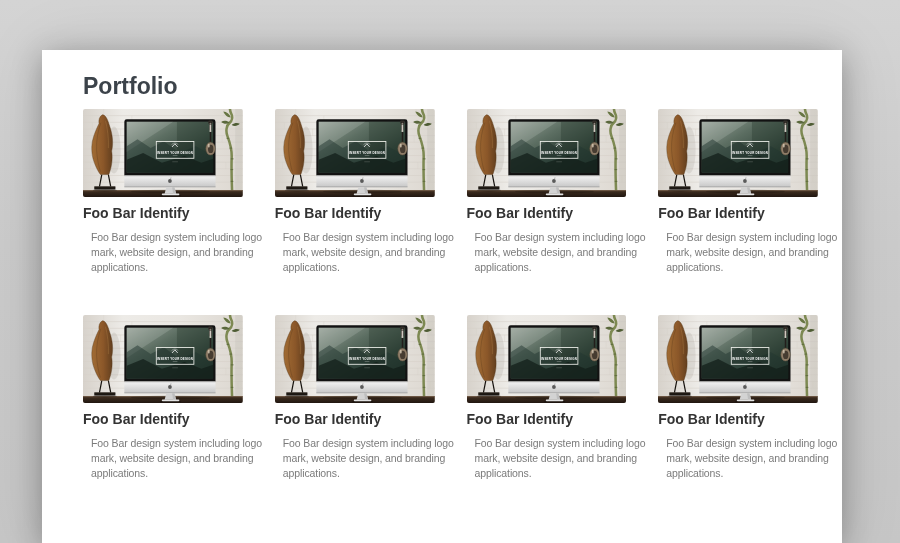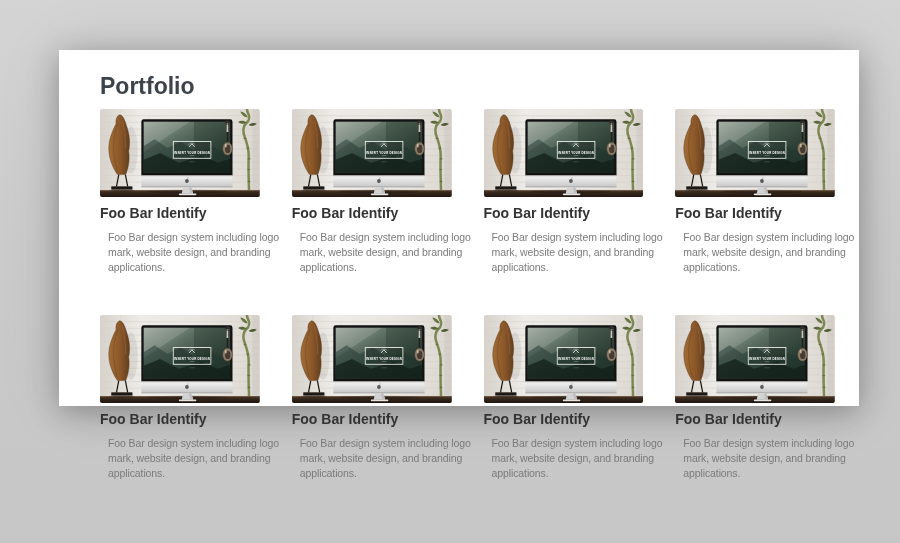--- a/index.html
+++ b/index.html
@@ -5,24 +5,24 @@
   html, body {
     margin: 0;
     width: 900px;
     height: 543px;
     overflow: hidden;
     font-family: "Liberation Sans", sans-serif;
     background: linear-gradient(180deg, #d4d4d4 0%, #cbcbcb 45%, #c6c6c6 100%);
   }
   .page {
     position: absolute;
-    left: 59px;
+    left: 42px;
     top: 50px;
     width: 800px;
-    height: 356px;
+    height: 494px;
     background: #ffffff;
     box-sizing: border-box;
     padding: 22px 24px 0 41px;
     box-shadow: 0 6px 28px rgba(0,0,0,.28), 0 0 60px rgba(0,0,0,.10);
   }
   h2.page-title {
     margin: 0 0 9px 0;
     font-size: 23px;
     line-height: 28px;
     font-weight: bold;

